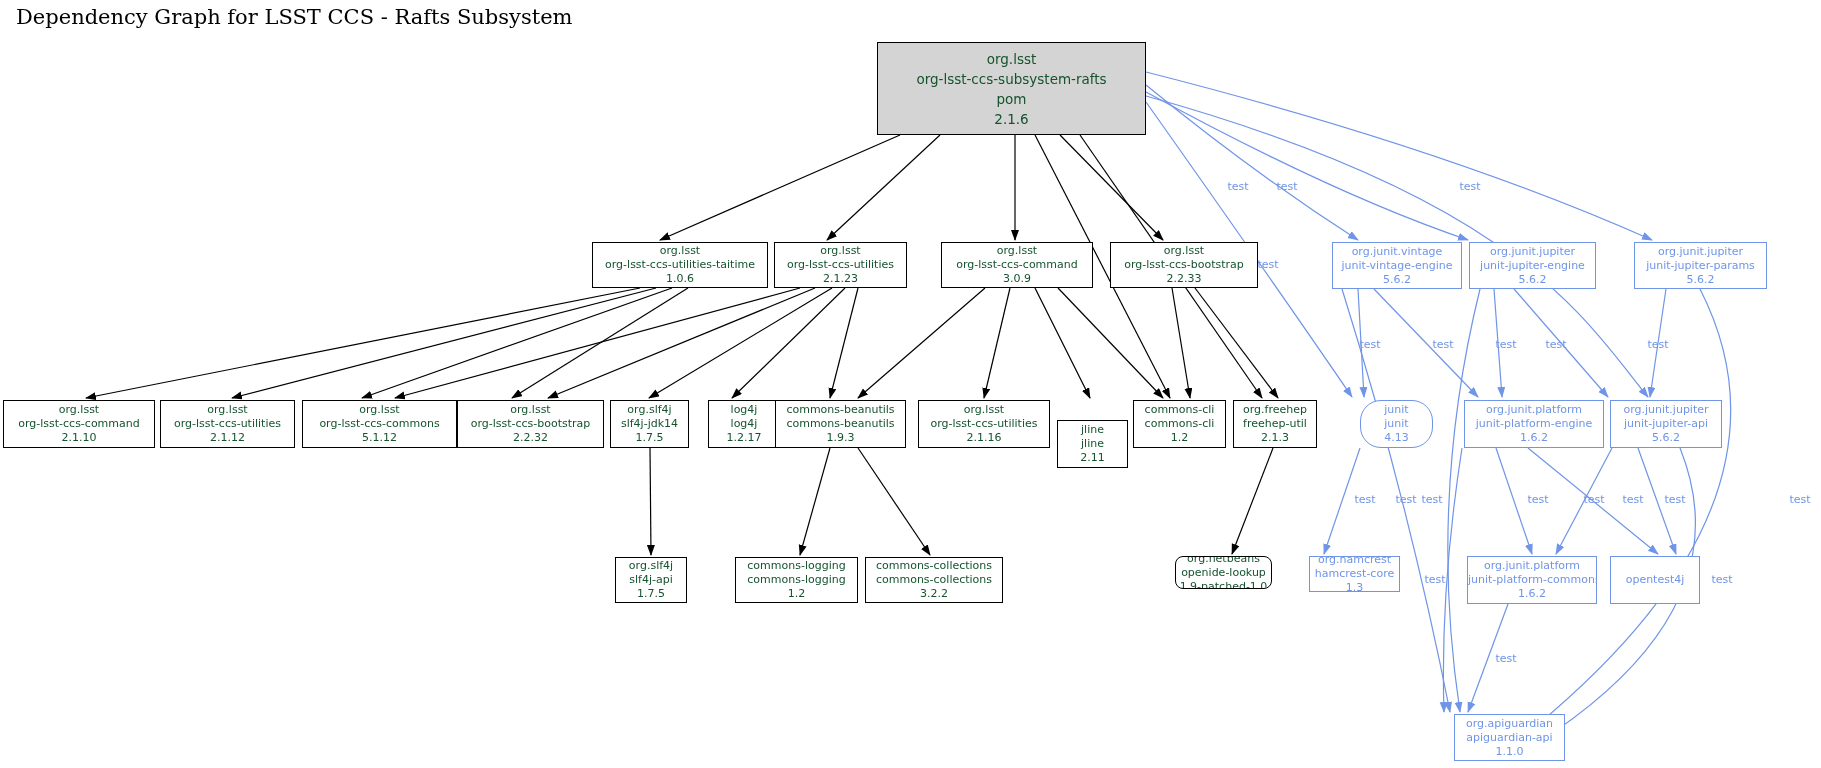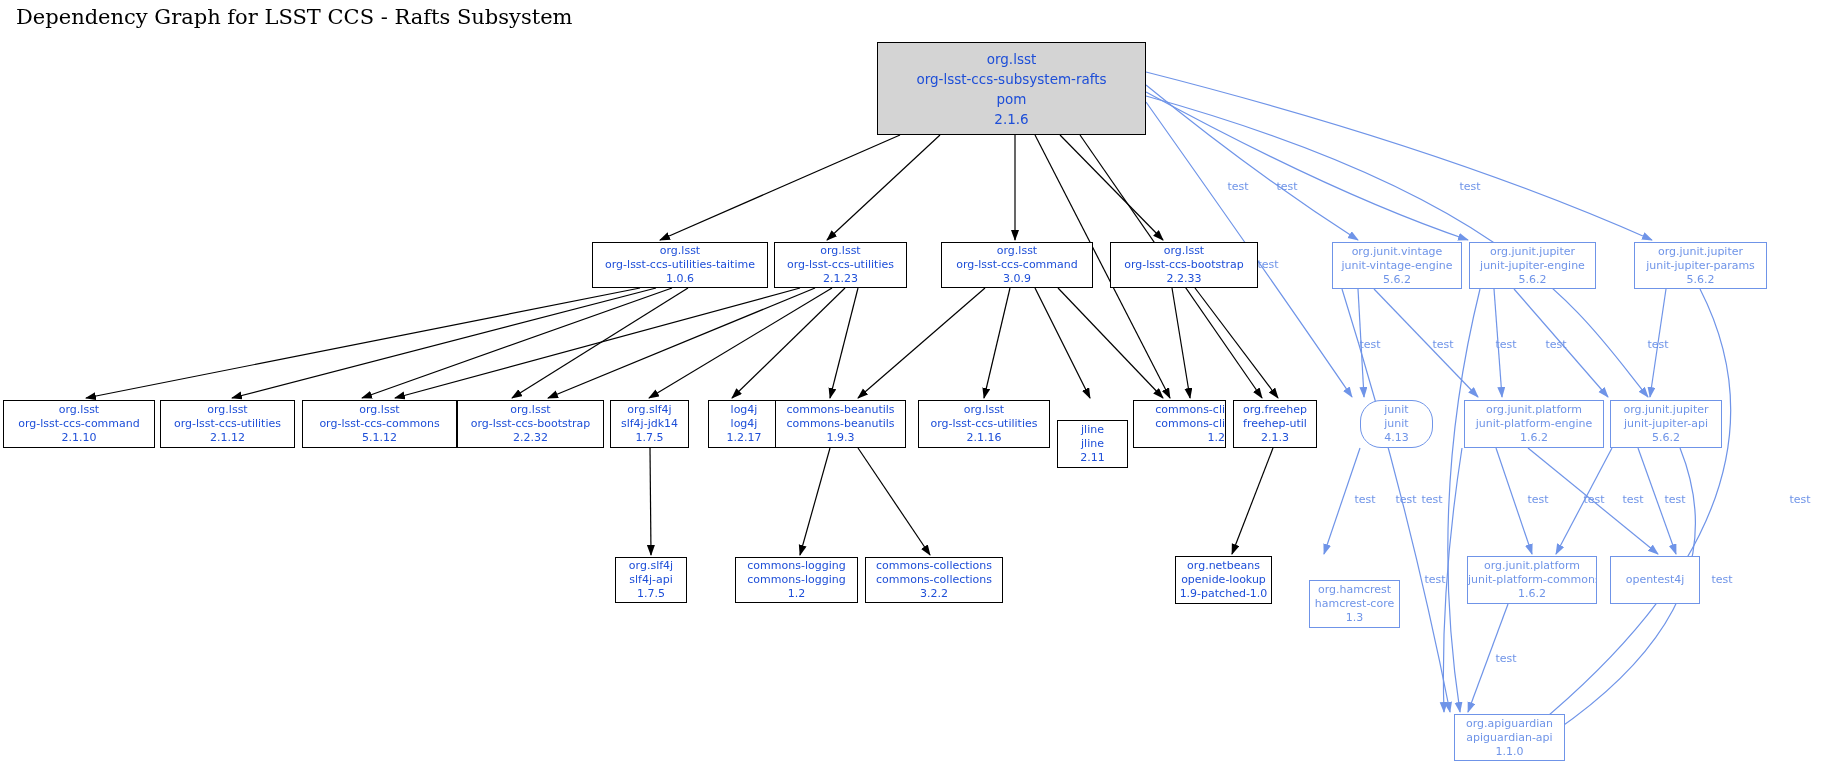--- a/index.html
+++ b/index.html
@@ -4,21 +4,21 @@
 <style>
   html,body{margin:0;padding:0;background:#ffffff;}
   .canvas{position:relative;width:1821px;height:768px;background:#ffffff;overflow:hidden;
           font-family:"DejaVu Sans","Liberation Sans",sans-serif;padding-left:13px;}
   .graph-title{position:absolute;left:16px;top:5px;font-family:"DejaVu Serif","Liberation Serif",serif;
           font-size:21px;color:#000;white-space:nowrap;}
   #edge-layer{position:absolute;left:0;top:0;z-index:1;}
   #node-layer{position:absolute;left:0;top:0;width:100%;height:100%;z-index:2;}
   .node{position:absolute;box-sizing:border-box;border:1px solid #000;background:#fff;
         display:flex;flex-direction:column;justify-content:center;text-align:center;
-        font-size:11px;line-height:14px;color:#1d4ed8;white-space:nowrap;overflow:hidden;}
+        font-size:11px;line-height:14px;color:#14532d;white-space:nowrap;overflow:hidden;}
   .node.blue{border-color:#6f94e8;color:#6f94e8;margin-left:32px;}
   .node.root{background:#d4d4d4;font-size:13.5px;line-height:20px;}
   .edge{fill:none;stroke-width:1.2px;}
   .edge.k{stroke:#000000;}
   .edge.b{stroke:#6f94e8;}
   .elabel{font-family:"DejaVu Sans","Liberation Sans",sans-serif;font-size:11px;fill:#6f94e8;text-anchor:middle;}
 </style>
 </head>
 <body>
 
@@ -181,21 +181,21 @@
       <div class="node black" style="left: 918px; top: 400px; width: 132px; height: 48px;">
         <div>org.lsst</div>
         <div>org-lsst-ccs-utilities</div>
         <div>2.1.16</div>
       </div>
       <div class="node black" style="left: 1057px; top: 400px; width: 71px; height: 48px; margin-top: 20px;">
         <div>jline</div>
         <div>jline</div>
         <div>2.11</div>
       </div>
-      <div class="node black" style="left: 1133px; top: 400px; width: 93px; height: 48px; align-items: flex-end;">
+      <div class="node black" style="left: 1133px; top: 400px; width: 93px; height: 48px;">
         <div>commons-cli</div>
         <div>commons-cli</div>
         <div>1.2</div>
       </div>
       <div class="node black" style="left: 1233px; top: 400px; width: 84px; height: 48px;">
         <div>org.freehep</div>
         <div>freehep-util</div>
         <div>2.1.3</div>
       </div>
       <div class="node blue" style="left: 1328px; top: 400px; width: 73px; height: 48px; border-radius: 21px;">
@@ -221,26 +221,26 @@
       <div class="node black" style="left: 735px; top: 557px; width: 123px; height: 46px;">
         <div>commons-logging</div>
         <div>commons-logging</div>
         <div>1.2</div>
       </div>
       <div class="node black" style="left: 865px; top: 557px; width: 138px; height: 46px;">
         <div>commons-collections</div>
         <div>commons-collections</div>
         <div>3.2.2</div>
       </div>
-      <div class="node black" style="left: 1175px; top: 556px; width: 97px; height: 48px;">
+      <div class="node black" style="left: 1175px; top: 556px; width: 97px; height: 33px; border-radius: 8px;">
         <div>org.netbeans</div>
         <div>openide-lookup</div>
         <div>1.9-patched-1.0</div>
       </div>
-      <div class="node blue" style="left: 1277px; top: 580px; width: 91px; height: 48px; text-align: center;">
+      <div class="node blue" style="left: 1277px; top: 556px; width: 91px; height: 36px; text-align: center;">
         <div>org.hamcrest</div>
         <div>hamcrest-core</div>
         <div>1.3</div>
       </div>
       <div class="node blue" style="left: 1435px; top: 556px; width: 130px; height: 48px;">
         <div>org.junit.platform</div>
         <div>junit-platform-commons</div>
         <div>1.6.2</div>
       </div>
       <div class="node blue" style="left: 1578px; top: 556px; width: 90px; height: 48px; gap: 24px;">

